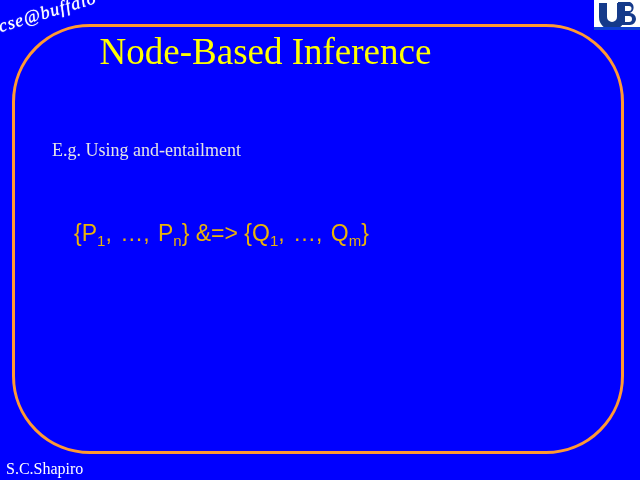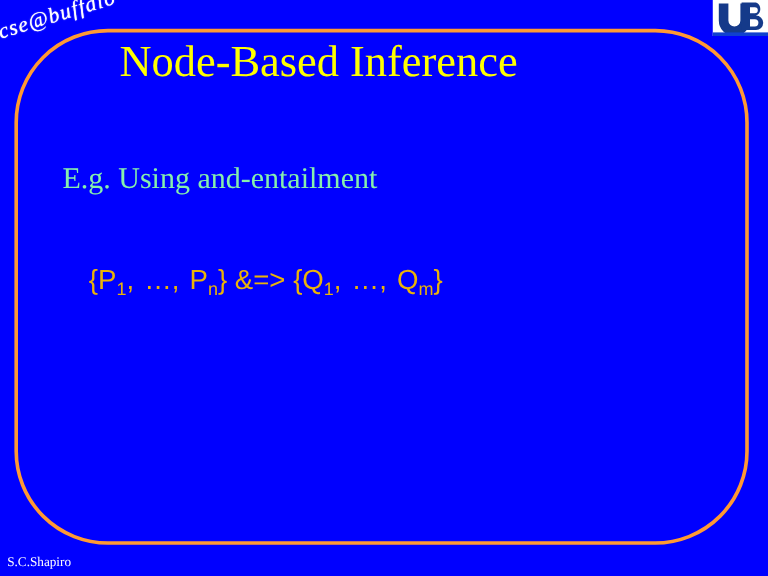--- a/index.html
+++ b/index.html
@@ -69,23 +69,23 @@
     font-size: 37px;
     line-height: 44px;
     white-space: nowrap;
   }
 
   
   #body-line {
     position: absolute;
     left: 52px;
     top: 134px;
-    color: #86efac;
+    color: #e5e5e5;
     font-family: "Liberation Serif", serif;
-    font-size: 25px;
+    font-size: 18px;
     line-height: 32px;
     white-space: nowrap;
   }
 
   
   #formula {
     position: absolute;
     left: 74px;
     top: 218px;
     color: #eab308;
@@ -101,21 +101,21 @@
   }
   #formula .sp { letter-spacing: 1px; }
 
   
   #footer {
     position: absolute;
     left: 6px;
     top: 462px;
     color: #ffffff;
     font-family: "Liberation Serif", serif;
-    font-size: 11px;
+    font-size: 16px;
     line-height: 14px;
     white-space: nowrap;
   }
 </style>
 </head>
 <body>
 
 <div id="slide">
 
   <div id="frame"></div>

